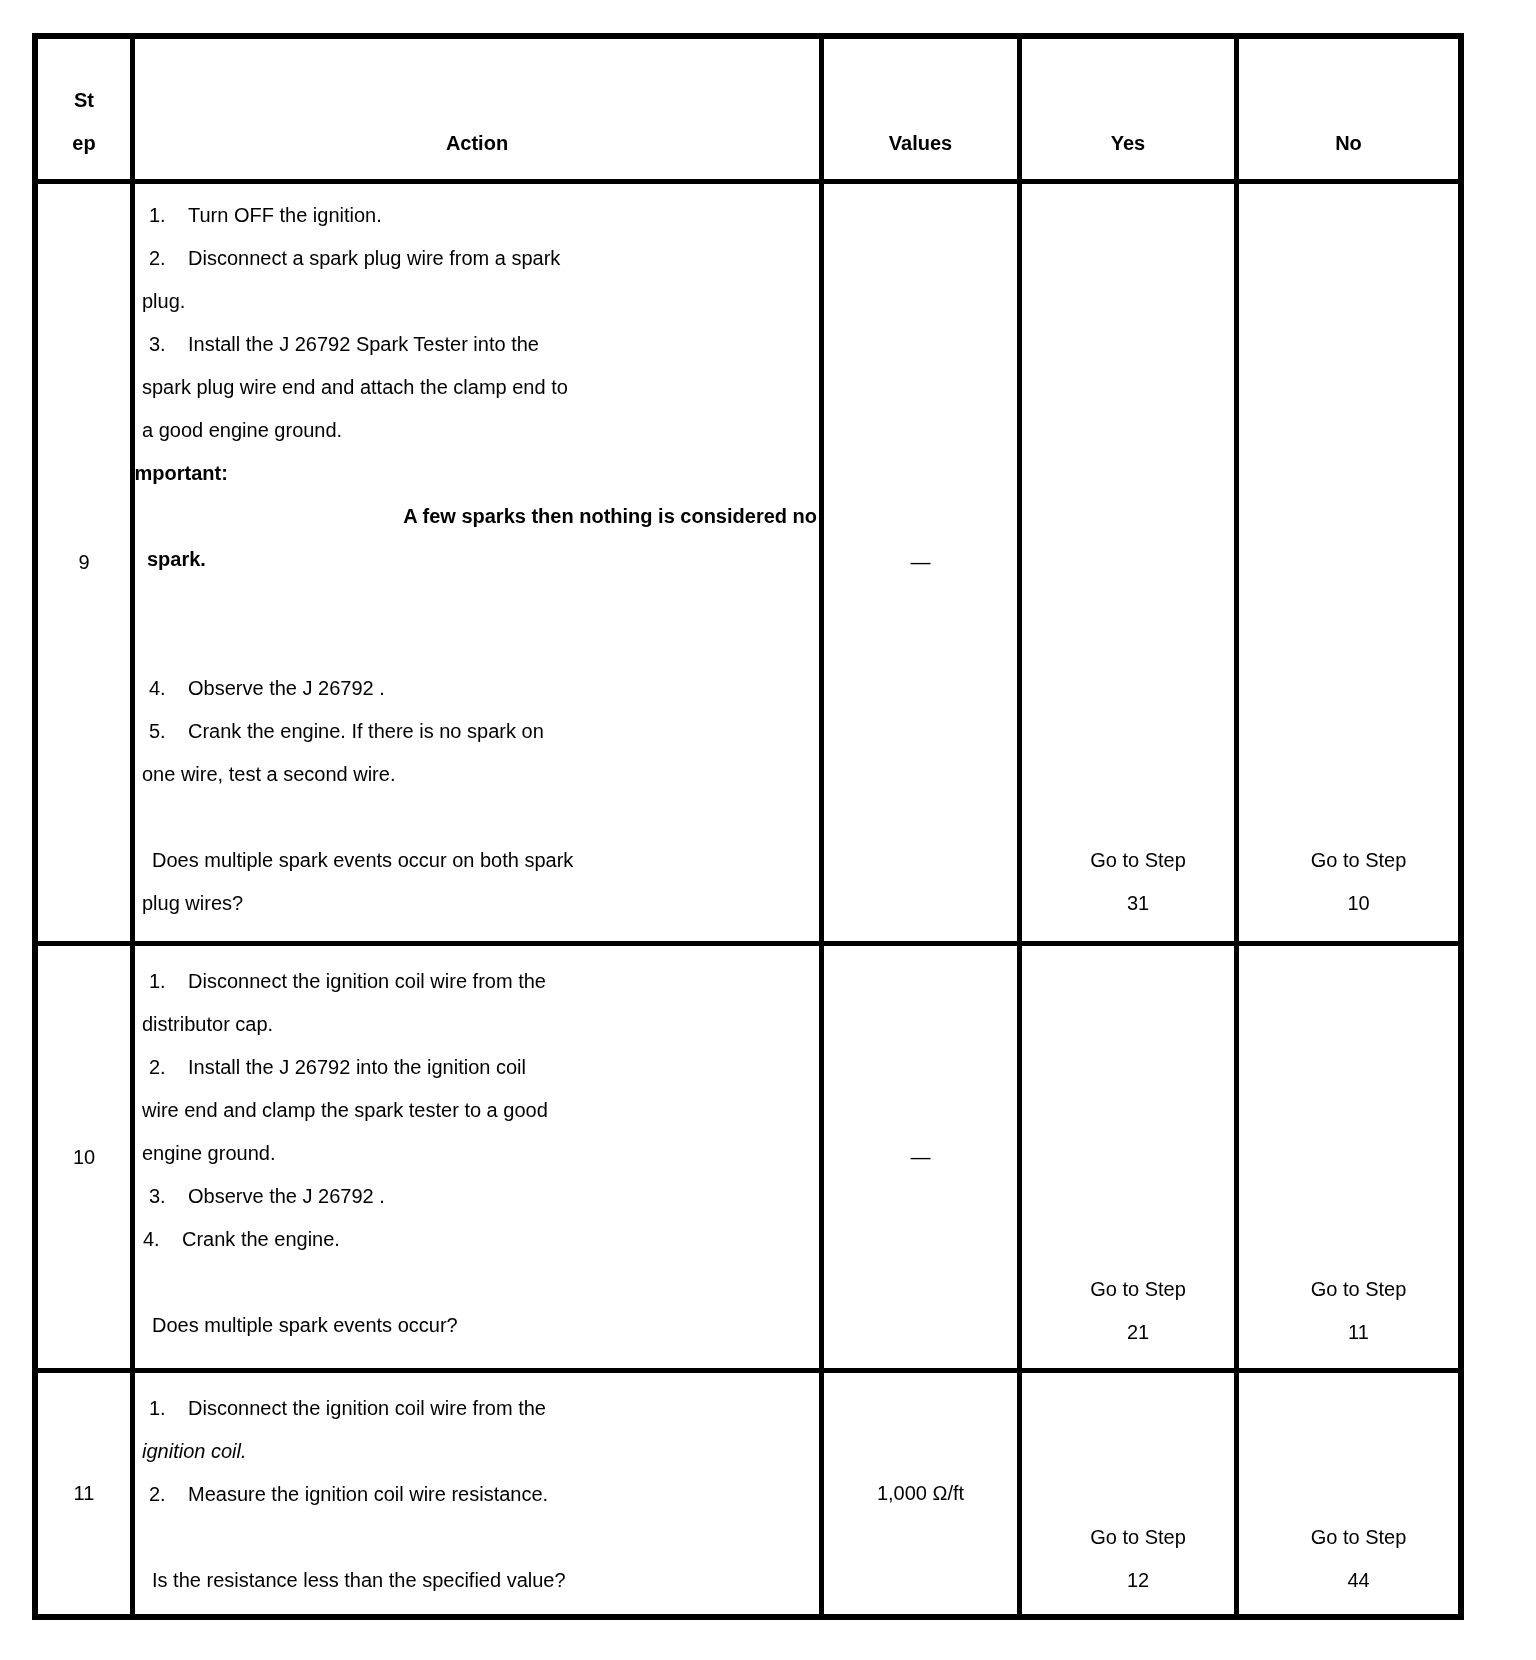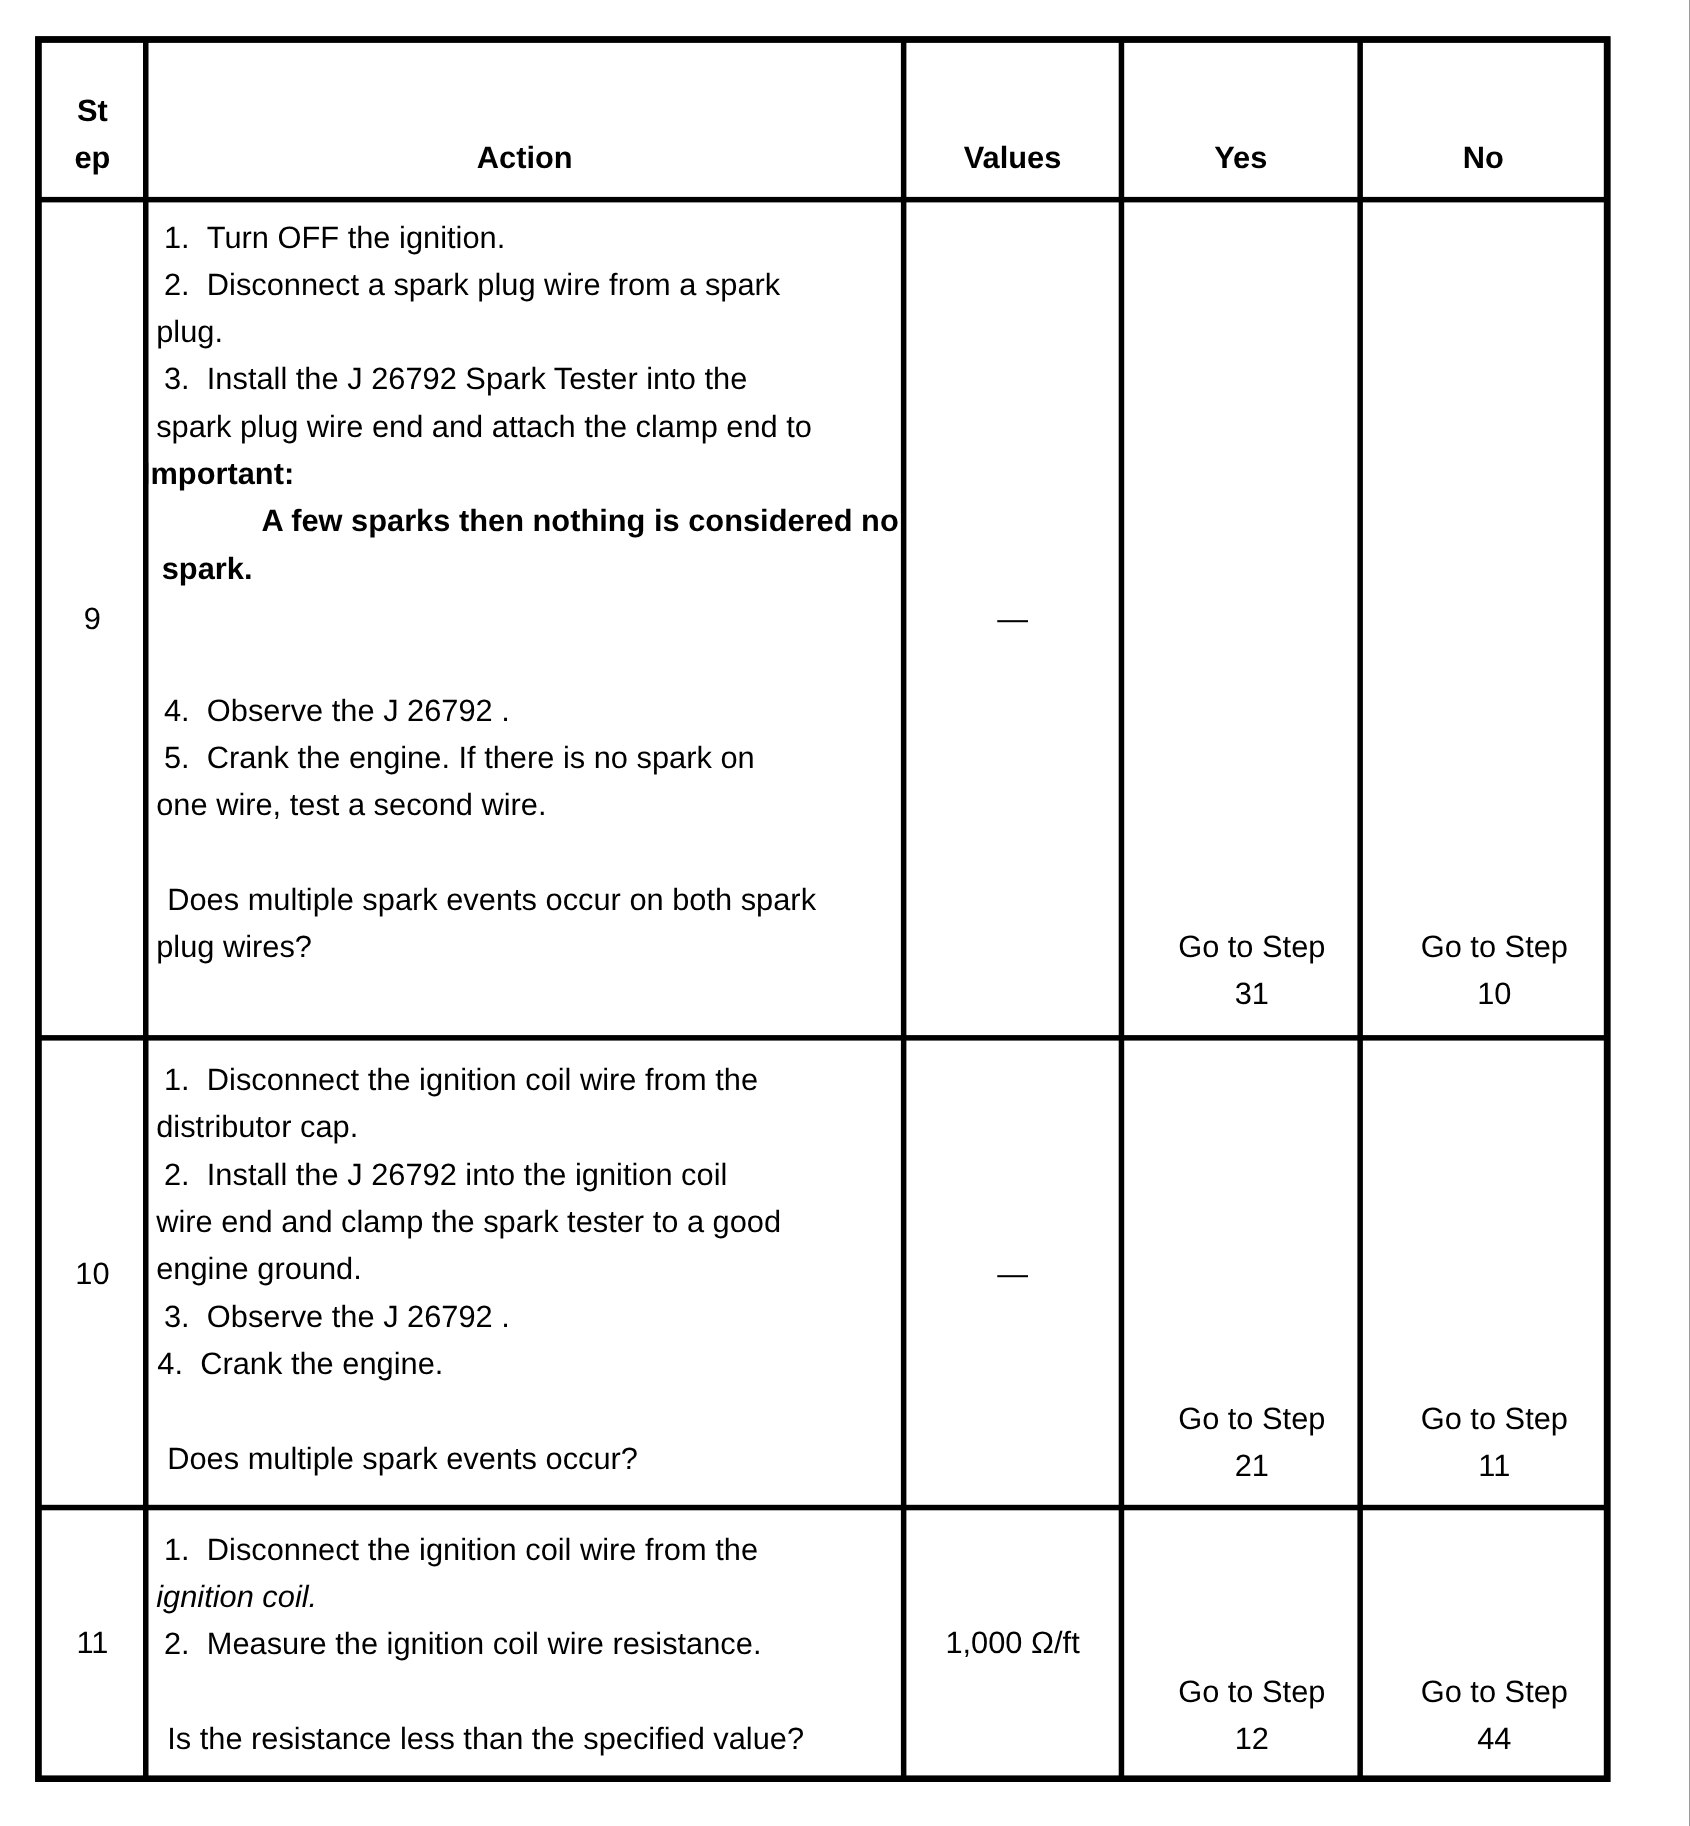--- a/index.html
+++ b/index.html
@@ -16,21 +16,21 @@
     left:32px;top:33px;
     display:grid;
     grid-template-columns:92px 684px 193px 212px 219px;
     grid-template-rows:140px 757px 422px 241px;
     gap:5px;
     background:#000000;
     border:6px solid #000000;
   }
   .cell{
     background:#ffffff;
-    font-size:28px;
+    font-size:20px;
     line-height:43px;
     overflow:hidden;
   }
   
   .hd{
     display:flex;
     flex-direction:column;
     justify-content:flex-end;
     align-items:center;
     text-align:center;
@@ -91,20 +91,21 @@
   <div class="cell hd">No</div>
 <div class="cell stepnum">
       <div>9</div>
     </div>
     <div class="cell action pt10">
       <div class="ln" style="margin-left: 8px;"><span class="num">1.</span>Turn OFF the ignition.</div>
       <div class="ln" style="margin-left: 8px;"><span class="num">2.</span>Disconnect a spark plug wire from a spark</div>
       <div class="ln" style="margin-left: 1px;">plug.</div>
       <div class="ln" style="margin-left: 8px;"><span class="num">3.</span>Install the J 26792 Spark Tester into the</div>
       <div class="ln" style="margin-left: 1px;">spark plug wire end and attach the clamp end to</div>
+      <div class="ln" style="margin-left: 1px;">a good engine ground.</div>
       <div class="ln b" style="margin-left: -12px;">Important:</div>
       <div class="ln b" style="margin-left: -13px; text-align: right;">A few sparks then nothing is considered no</div>
       <div class="ln b" style="margin-left: 6px;">spark.</div>
       <div class="ln">&nbsp;</div>
       <div class="ln">&nbsp;</div>
       <div class="ln" style="margin-left: 8px;"><span class="num">4.</span>Observe the J 26792 .</div>
       <div class="ln" style="margin-left: 8px;"><span class="num">5.</span>Crank the engine. If there is no spark on</div>
       <div class="ln" style="margin-left: 1px;">one wire, test a second wire.</div>
       <div class="ln">&nbsp;</div>
       <div class="ln" style="margin-left: 11px;">Does multiple spark events occur on both spark</div>

